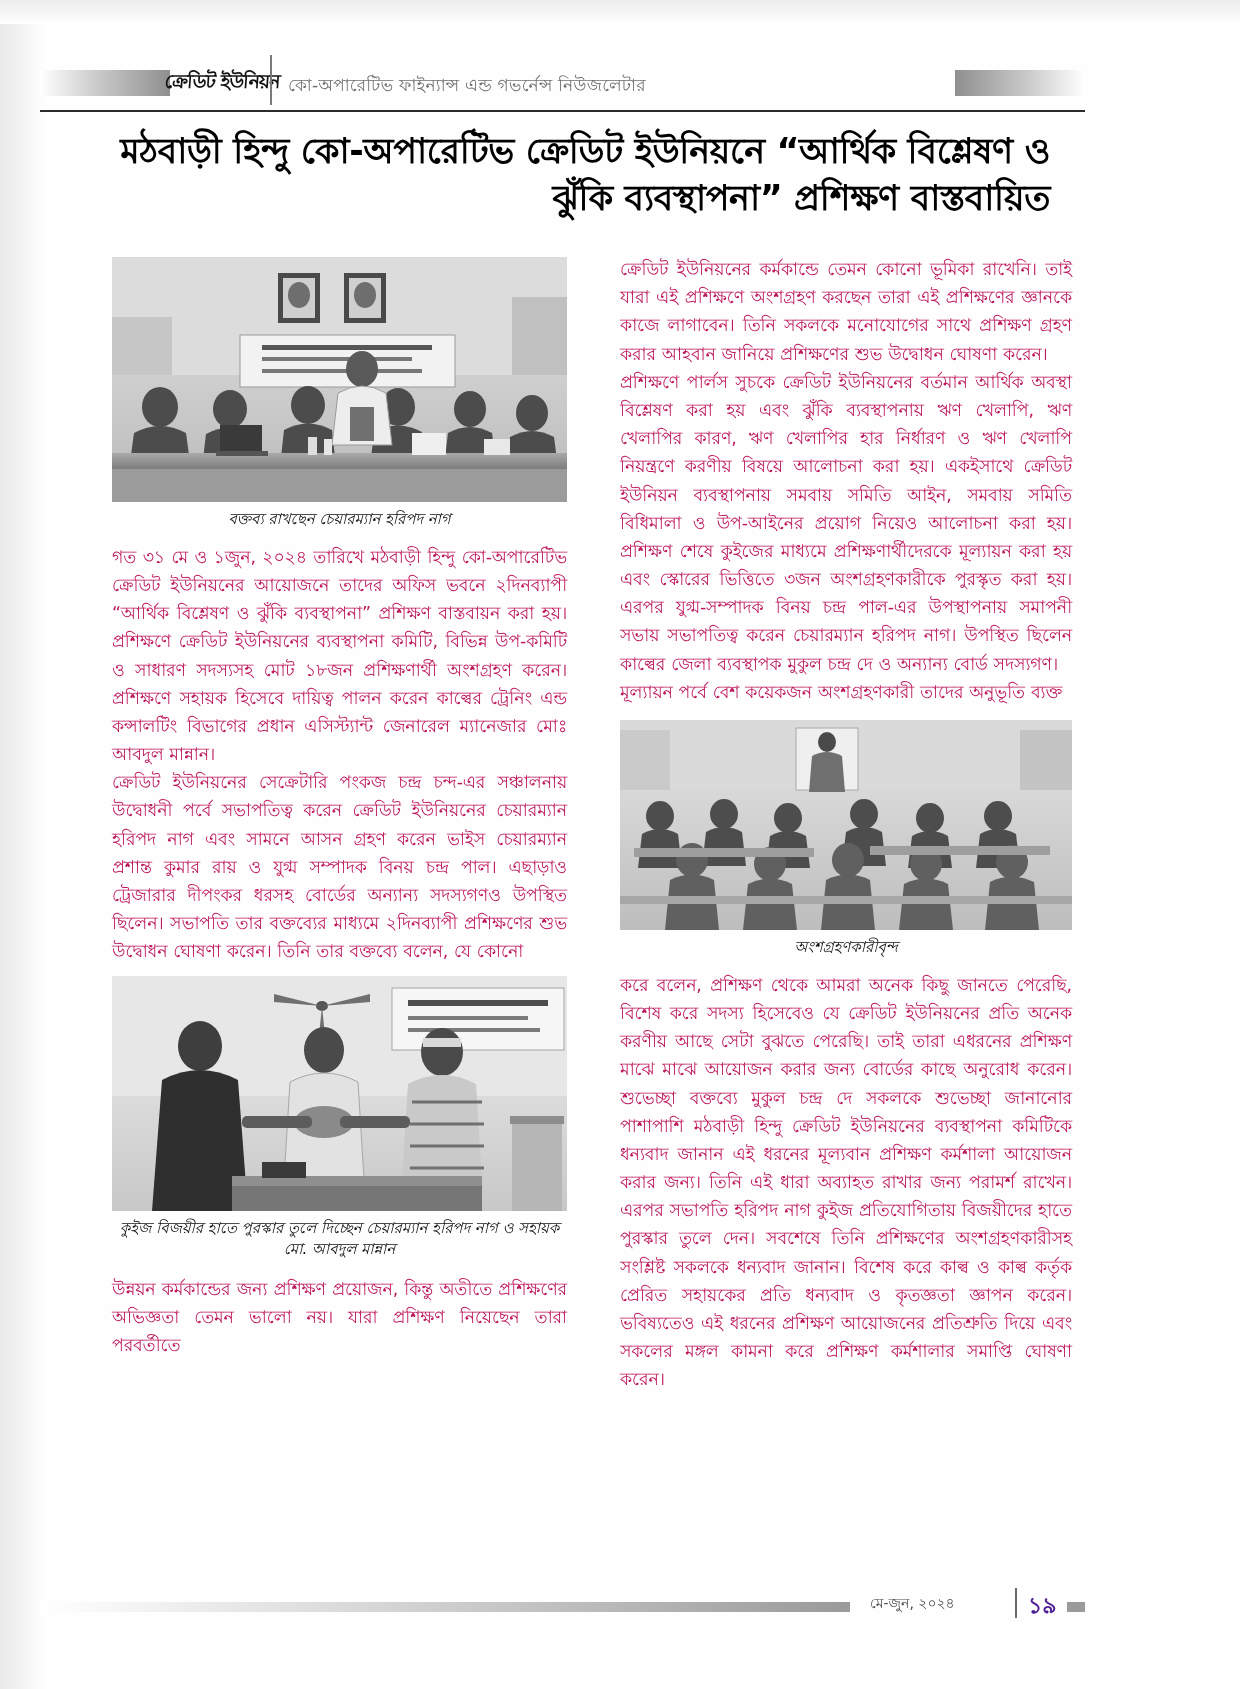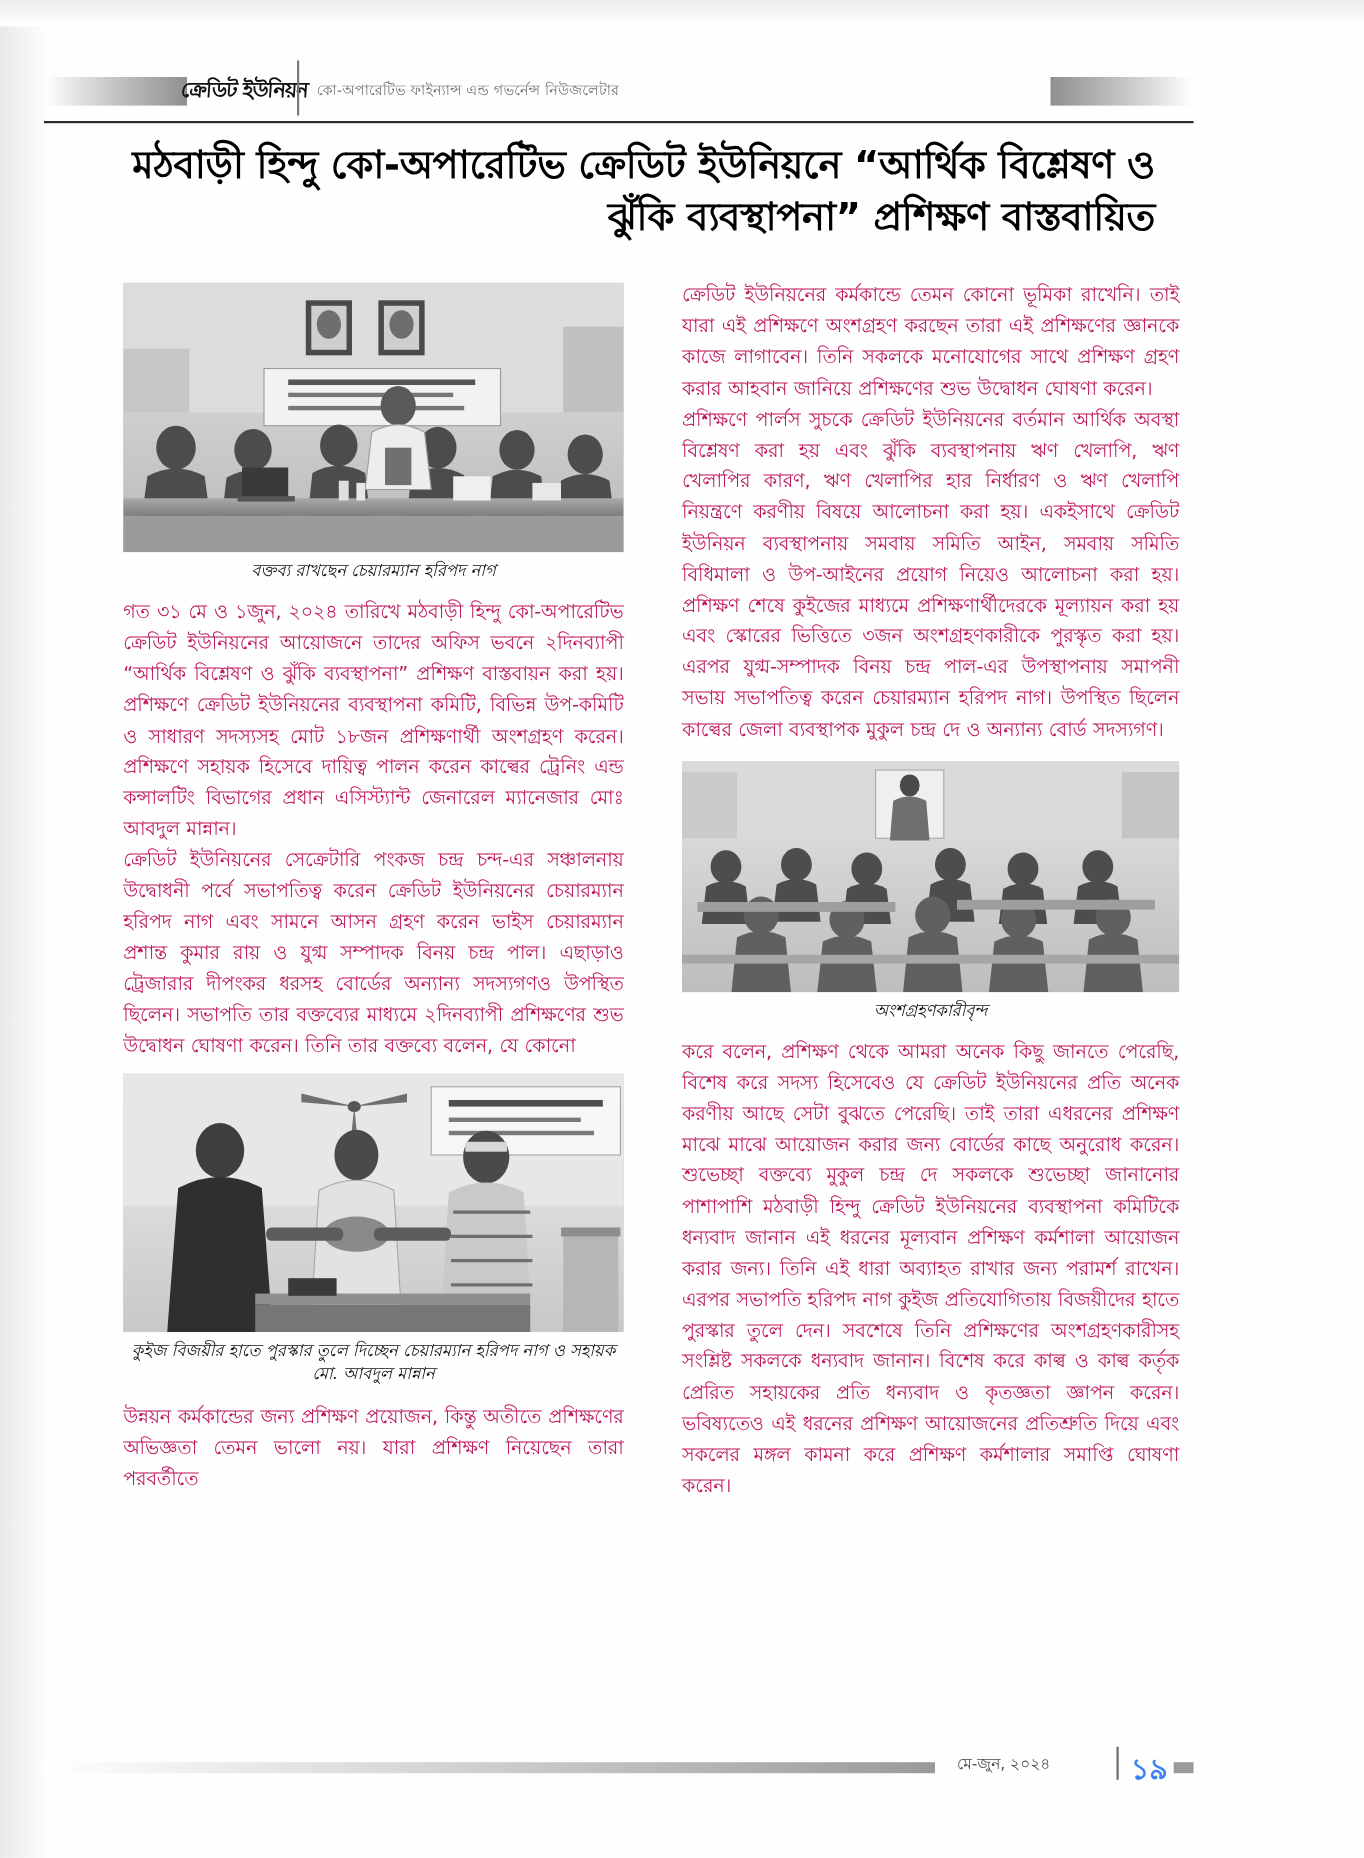--- a/index.html
+++ b/index.html
@@ -62,21 +62,21 @@
     top: 5px;
     width: 2px;
     height: 50px;
     background: #7a7a7a;
   }
   .mast-sub {
     position: absolute;
     left: 248px;
     top: 22px;
     font-family: "DejaVu Sans", sans-serif;
-    font-size: 13px;
+    font-size: 17px;
     color: #6f6f6f;
     letter-spacing: 0.2px;
     white-space: nowrap;
   }
   .mast-rightbar {
     position: absolute;
     right: 0;
     top: 20px;
     width: 130px;
     height: 26px;
@@ -190,22 +190,22 @@
     width: 2px;
     height: 30px;
     background: #6a6a6a;
   }
   .foot-page {
     position: absolute;
     left: 988px;
     top: -2px;
     font-family: "DejaVu Sans", sans-serif;
     font-weight: bold;
-    font-size: 26px;
-    color: #3b82f6;
+    font-size: 22px;
+    color: #4c1d95;
   }
   .foot-rightbar {
     position: absolute;
     right: 0;
     top: 12px;
     width: 18px;
     height: 10px;
     background: #9a9a9a;
   }
 
@@ -361,20 +361,21 @@
       </div>
       <div class="caption">কুইজ বিজয়ীর হাতে পুরস্কার তুলে দিচ্ছেন চেয়ারম্যান হরিপদ নাগ ও সহায়ক মো. আবদুল মান্নান</div>
     </div>
 
     <p class="body" style="margin-top:14px;">উন্নয়ন কর্মকান্ডের জন্য প্রশিক্ষণ প্রয়োজন, কিন্তু অতীতে প্রশিক্ষণের অভিজ্ঞতা তেমন ভালো নয়। যারা প্রশিক্ষণ নিয়েছেন তারা পরবর্তীতে</p>
   </div>
 
   <div class="col-right">
     <p class="body">ক্রেডিট ইউনিয়নের কর্মকান্ডে তেমন কোনো ভূমিকা রাখেনি। তাই যারা এই প্রশিক্ষণে অংশগ্রহণ করছেন তারা এই প্রশিক্ষণের জ্ঞানকে কাজে লাগাবেন। তিনি সকলকে মনোযোগের সাথে প্রশিক্ষণ গ্রহণ করার আহবান জানিয়ে প্রশিক্ষণের শুভ উদ্বোধন ঘোষণা করেন।</p>
     <p class="body">প্রশিক্ষণে পার্লস সুচকে ক্রেডিট ইউনিয়নের বর্তমান আর্থিক অবস্থা বিশ্লেষণ করা হয় এবং ঝুঁকি ব্যবস্থাপনায় ঋণ খেলাপি, ঋণ খেলাপির কারণ, ঋণ খেলাপির হার নির্ধারণ ও ঋণ খেলাপি নিয়ন্ত্রণে করণীয় বিষয়ে আলোচনা করা হয়। একইসাথে ক্রেডিট ইউনিয়ন ব্যবস্থাপনায় সমবায় সমিতি আইন, সমবায় সমিতি বিধিমালা ও উপ-আইনের প্রয়োগ নিয়েও আলোচনা করা হয়। প্রশিক্ষণ শেষে কুইজের মাধ্যমে প্রশিক্ষণার্থীদেরকে মূল্যায়ন করা হয় এবং স্কোরের ভিত্তিতে ৩জন অংশগ্রহণকারীকে পুরস্কৃত করা হয়। এরপর যুগ্ম-সম্পাদক বিনয় চন্দ্র পাল-এর উপস্থাপনায় সমাপনী সভায় সভাপতিত্ব করেন চেয়ারম্যান হরিপদ নাগ। উপস্থিত ছিলেন কাল্বের জেলা ব্যবস্থাপক মুকুল চন্দ্র দে ও অন্যান্য বোর্ড সদস্যগণ।</p>
+    <p class="body">মূল্যায়ন পর্বে বেশ কয়েকজন অংশগ্রহণকারী তাদের অনুভূতি ব্যক্ত</p>
 
     <div class="photo-block" style="margin-top:14px;">
       <div class="photo photo-2">
         <svg viewBox="0 0 452 210" preserveAspectRatio="none" aria-hidden="true">
           <defs>
             <linearGradient id="wall2" x1="0" y1="0" x2="0" y2="1">
               <stop offset="0%" stop-color="#e6e6e6"></stop>
                 <stop offset="100%" stop-color="#bdbdbd"></stop>
             </linearGradient>
           </defs>

